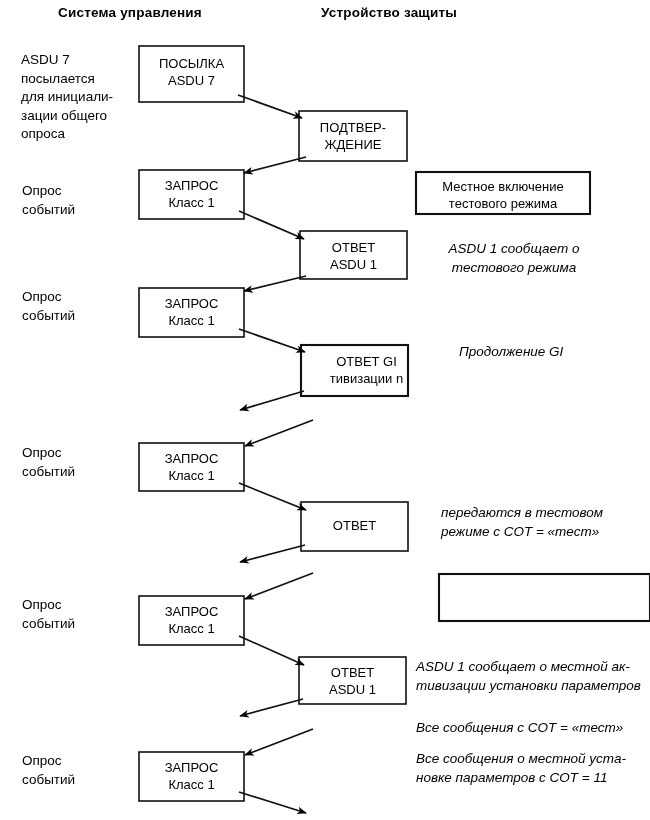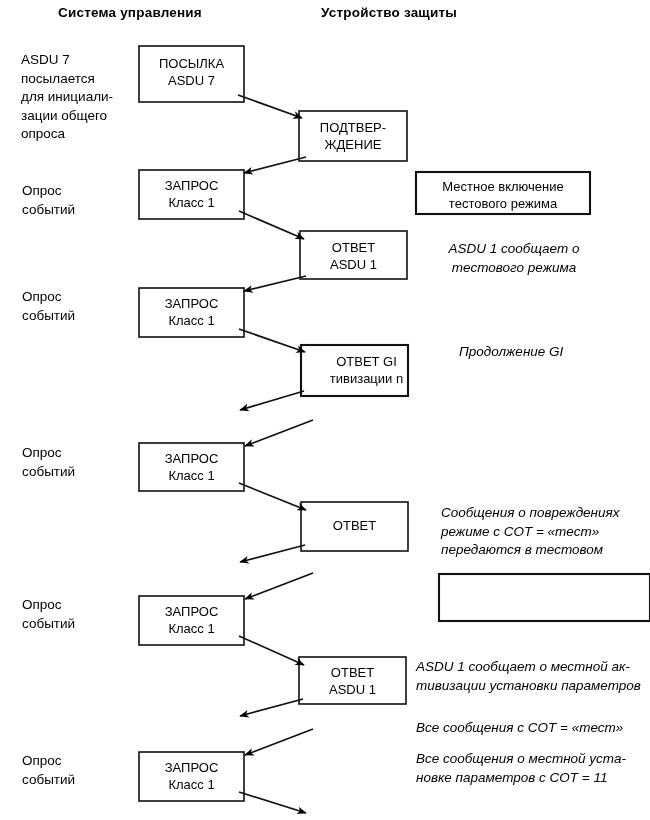--- a/index.html
+++ b/index.html
@@ -183,23 +183,22 @@
   <div class="sidetext ctr" style="left:403px;top:240px;width:190px;">
     <div>ASDU 1 сообщает о</div>
     <div>тестового режима</div>
   </div>
 
   <div class="sidetext" style="left:443px;top:343px;">
     <div>Продолжение GI</div>
   </div>
 
   <div class="sidetext" style="left:425px;top:504px;">
-    <div>Сообщения о повреждениях</div>
+    <div>передаются в тестовом</div>
     <div>режиме с COT = «тест»</div>
-    <div>передаются в тестовом</div>
   </div>
 
   <div class="sidetext" style="left:400px;top:658px;">
     <div>ASDU 1 сообщает о местной ак-</div>
     <div>тивизации установки параметров</div>
   </div>
 
   <div class="sidetext" style="left:400px;top:719px;">
     <div>Все сообщения с COT = «тест»</div>
   </div>

